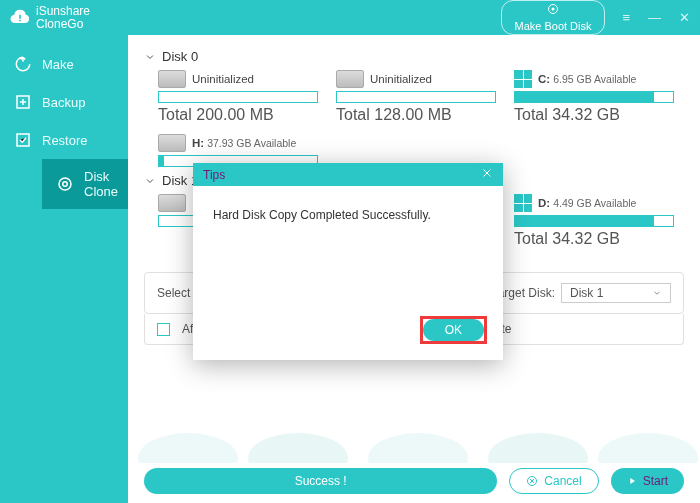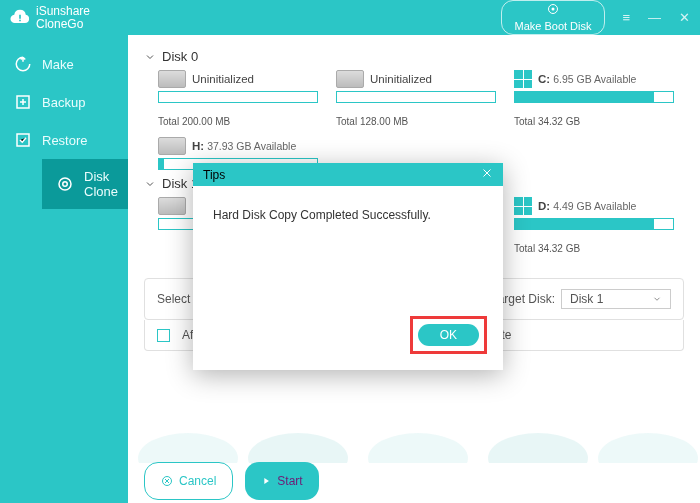--- a/index.html
+++ b/index.html
@@ -24,40 +24,40 @@
   .parts-row { display: flex; gap: 18px; margin-left: 14px; }
   .part { width: 160px; }
   .part-top { display: flex; align-items: center; gap: 6px; }
   .hdd-icon { width: 28px; height: 18px; background: linear-gradient(#dcdcdc,#bcbcbc); border: 1px solid #aaa; border-radius: 2px; position: relative; }
   .win-os { width: 18px; height: 18px; display: grid; grid-template-columns: 1fr 1fr; gap: 1px; }
   .win-os span { background: #2bc6c6; }
   .part-label { font-size: 11.5px; color: #444; display: flex; align-items: baseline; gap: 3px; }
   .part-label .avail { font-size: 10.5px; color: #666; }
   .bar { height: 12px; border: 1px solid #2bc6c6; margin-top: 3px; background: #fff; position: relative; }
   .bar-fill { position: absolute; left: 0; top: 0; bottom: 0; background: #2bc6c6; }
-  .part-total { font-size: 10px; color: #555; margin-top: 13px; }
+  .part-total { font-size: 16px; color: #555; margin-top: 3px; }
   .row2 { display: flex; gap: 18px; margin: 10px 0 6px 14px; }
   .select-row { display: flex; align-items: center; gap: 14px; border: 1px solid #e0e0e0; border-radius: 4px; padding: 10px 12px; margin-top: 4px; font-size: 12px; color: #555; }
   .sel { display: flex; align-items: center; gap: 6px; }
   .sel-box { border: 1px solid #ccc; padding: 2px 8px; font-size: 12px; width: 110px; display: flex; justify-content: space-between; align-items: center; background: #fff; }
   .after-row { display: flex; align-items: center; gap: 12px; border: 1px solid #e0e0e0; border-top: none; border-radius: 0 0 4px 4px; padding: 8px 12px; font-size: 12px; color: #555; }
   .checkbox { width: 13px; height: 13px; border: 1px solid #2bc6c6; display: inline-block; }
   .radio { width: 12px; height: 12px; border: 2px solid #888; border-radius: 50%; display: inline-block; position: relative; }
   .radio.sel::after { content: ''; position: absolute; inset: 2px; background: #888; border-radius: 50%; }
   .hills { position: absolute; left: 0; right: 0; bottom: 40px; height: 30px; overflow: hidden; opacity: .35; }
   .hill { position: absolute; bottom: -20px; width: 100px; height: 50px; border-radius: 50%; background: #cdeeee; }
   .footer { position: absolute; left: 0; right: 0; bottom: 0; height: 44px; display: flex; align-items: center; padding: 0 16px; gap: 12px; }
   .progress { flex: 1; height: 26px; background: #2bc6c6; border-radius: 14px; display: flex; align-items: center; justify-content: center; color: #fff; font-size: 12px; }
-  .btn-pill { height: 38px; display: flex; align-items: center; gap: 6px; padding: 0 16px; border-radius: 14px; font-size: 12px; border: 1px solid #2bc6c6; color: #2bc6c6; background: #fff; }
+  .btn-pill { height: 26px; display: flex; align-items: center; gap: 6px; padding: 0 16px; border-radius: 14px; font-size: 12px; border: 1px solid #2bc6c6; color: #2bc6c6; background: #fff; }
   .btn-pill.primary { background: #2bc6c6; color: #701a75; border: none; }
   .tips-modal { position: absolute; left: 193px; top: 163px; width: 310px; background: #fff; box-shadow: 0 5px 25px rgba(0,0,0,.3); }
-  .tips-head { background: #2bc6c6; color: #000000; font-size: 12px; padding: 4px 10px; display: flex; align-items: center; justify-content: space-between; }
+  .tips-head { background: #2bc6c6; color: #701a75; font-size: 12px; padding: 4px 10px; display: flex; align-items: center; justify-content: space-between; }
   .tips-body { padding: 22px 20px 10px; font-size: 12px; color: #333; min-height: 120px; }
   .tips-foot { display: flex; justify-content: flex-end; padding: 10px 16px 16px; }
-  .ok-focus { border: 3px solid #ee3a3a; padding: 5px; }
+  .ok-focus { border: 3px solid #ee3a3a; }
   .ok-btn { background: #2bc6c6; color: #fff; border-radius: 13px; padding: 4px 22px; font-size: 12px; }
 </style>
 </head>
 <body>
 
 <div class="titlebar">
   <div class="logo">
     <svg class="logo-icon" viewBox="0 0 24 24">
         <path fill="#fff" d="M12 2a7 7 0 0 0-6.9 6A5 5 0 0 0 6 18h12a5 5 0 0 0 .9-9.9A7 7 0 0 0 12 2z"></path>
         <path fill="#2bc6c6" d="M11 8h2v5h-2zm0 6h2v2h-2z"></path>
@@ -258,20 +258,23 @@
 
     <div class="hills">
       <div class="hill" style="left:10px"></div>
         <div class="hill" style="left:120px;background:#bfe6e6"></div>
       <div class="hill" style="left:240px"></div>
         <div class="hill" style="left:360px;background:#bfe6e6"></div>
       <div class="hill" style="left:470px"></div>
     </div>
 
     <div class="footer">
+      <div class="progress">
+          <span>Success !</span>
+        </div>
       <div class="btn-pill">
         <svg width="12" height="12" viewBox="0 0 24 24">
             <circle cx="12" cy="12" r="9" fill="none" stroke="#2bc6c6" stroke-width="2"></circle>
             <path stroke="#2bc6c6" stroke-width="2" d="M8 8l8 8M16 8l-8 8"></path>
           </svg>
         <span>Cancel</span>
       </div>
       <div class="btn-pill primary">
         <svg width="10" height="10" viewBox="0 0 24 24">
             <path fill="#fff" d="M8 5v14l11-7z"></path>

